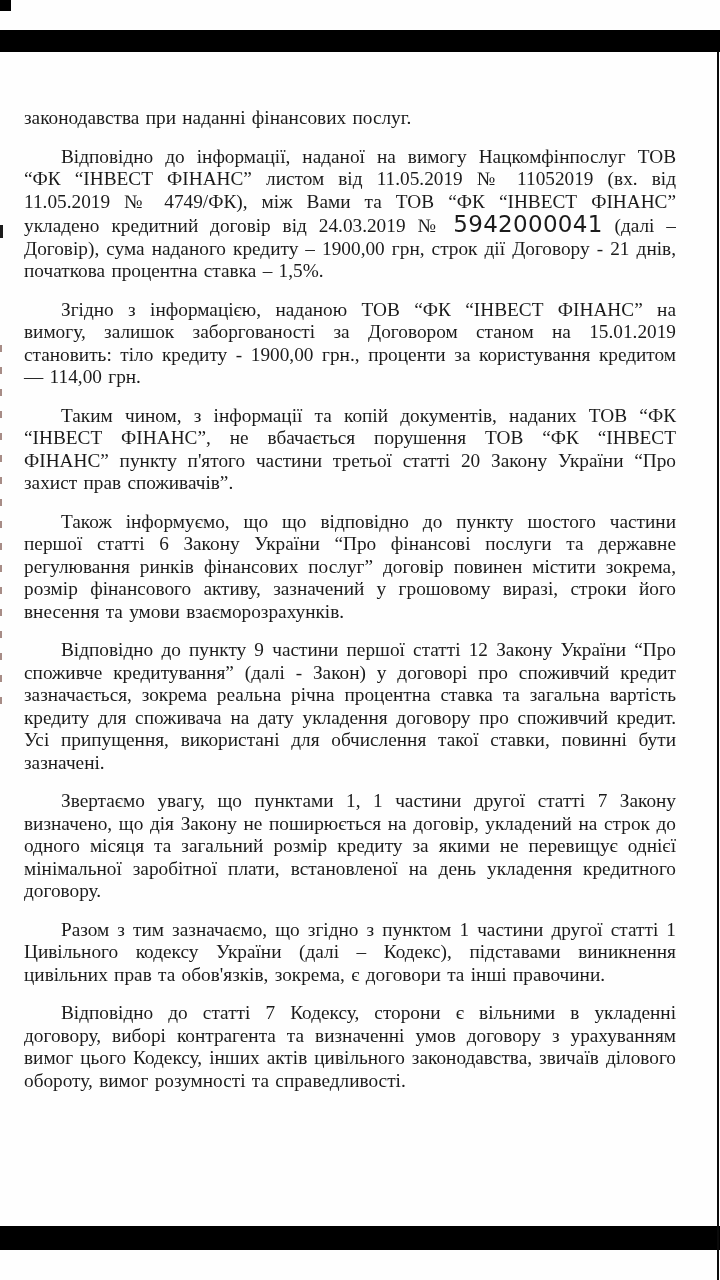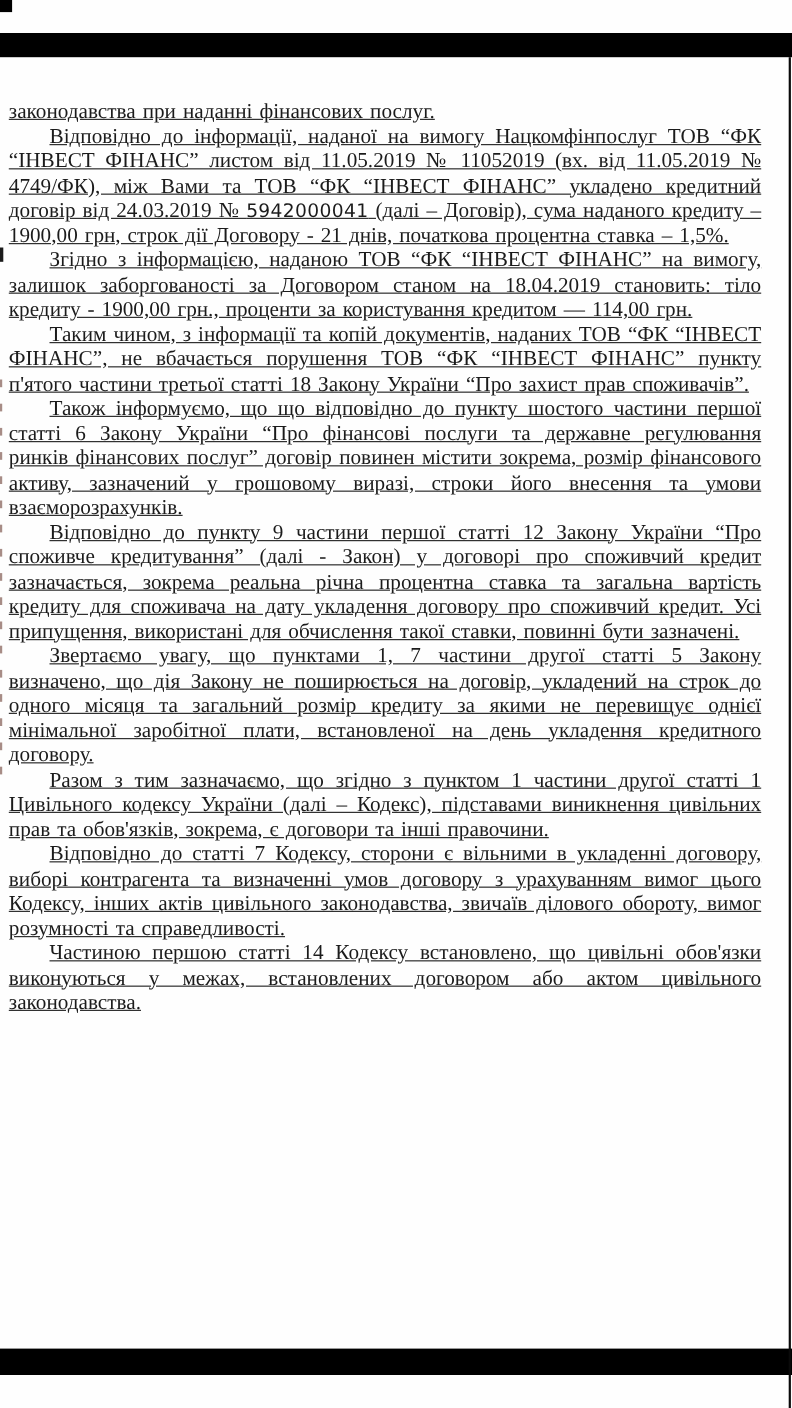--- a/index.html
+++ b/index.html
@@ -41,29 +41,28 @@
   .textblock {
     position: absolute;
     left: 8px; top: 91px;
     width: 684px;
     font-size: 19.3px;
     line-height: 22.5px;
     color: #1b1b1b;
     text-align: justify;
   }
   .textblock p {
-    margin: 0;
+    margin: 16px;
     text-indent: 37px;
     word-spacing: 1.5px;
-    text-decoration: underline;
   }
   .textblock p.no-indent { text-indent: 0; }
   .sans-inline {
     font-family: "DejaVu Sans", sans-serif;
-    font-size: 17px;
+    font-size: 23px;
     letter-spacing: 0.3px;
   }
 </style>
 </head>
 <body>
 
 <div class="page">
   <div class="corner-square"></div>
   <div class="top-bar"></div>
   <div class="edge-mark-dark"></div>
@@ -82,24 +81,23 @@
       <div class="edge-tick" style="top: 587px;"></div>
       <div class="edge-tick" style="top: 609px;"></div>
       <div class="edge-tick" style="top: 631px;"></div>
       <div class="edge-tick" style="top: 653px;"></div>
       <div class="edge-tick" style="top: 675px;"></div>
       <div class="edge-tick" style="top: 697px;"></div>
     </div>
   <div class="textblock" id="textblock">
       <p class="no-indent"><span>законодавства при наданні фінансових послуг.</span></p>
       <p><span>Відповідно до інформації, наданої на вимогу Нацкомфінпослуг ТОВ “ФК “ІНВЕСТ ФІНАНС” листом від 11.05.2019 № 11052019 (вх. від 11.05.2019 № 4749/ФК), між Вами та ТОВ “ФК “ІНВЕСТ ФІНАНС” укладено кредитний договір від 24.03.2019 № </span><span class="sans-inline">5942000041</span><span> (далі – Договір), сума наданого кредиту – 1900,00 грн, строк дії Договору - 21 днів, початкова процентна ставка – 1,5%.</span></p>
-      <p><span>Згідно з інформацією, наданою ТОВ “ФК “ІНВЕСТ ФІНАНС” на вимогу, залишок заборгованості за Договором станом на 18.04.2019 становить: тіло кредиту - 1900,00 грн., проценти за користування кредитом — 114,00 грн.</span></p>
-      <p><span>Таким чином, з інформації та копій документів, наданих ТОВ “ФК “ІНВЕСТ ФІНАНС”, не вбачається порушення ТОВ “ФК “ІНВЕСТ ФІНАНС” пункту п'ятого частини третьої статті 18 Закону України “Про захист прав споживачів”.</span></p>
+      <p><span>Згідно з інформацією, наданою ТОВ “ФК “ІНВЕСТ ФІНАНС” на вимогу, залишок заборгованості за Договором станом на 15.01.2019 становить: тіло кредиту - 1900,00 грн., проценти за користування кредитом — 114,00 грн.</span></p>
+      <p><span>Таким чином, з інформації та копій документів, наданих ТОВ “ФК “ІНВЕСТ ФІНАНС”, не вбачається порушення ТОВ “ФК “ІНВЕСТ ФІНАНС” пункту п'ятого частини третьої статті 20 Закону України “Про захист прав споживачів”.</span></p>
       <p><span>Також інформуємо, що що відповідно до пункту шостого частини першої статті 6 Закону України “Про фінансові послуги та державне регулювання ринків фінансових послуг” договір повинен містити зокрема, розмір фінансового активу, зазначений у грошовому виразі, строки його внесення та умови взаєморозрахунків.</span></p>
       <p><span>Відповідно до пункту 9 частини першої статті 12 Закону України “Про споживче кредитування” (далі - Закон) у договорі про споживчий кредит зазначається, зокрема реальна річна процентна ставка та загальна вартість кредиту для споживача на дату укладення договору про споживчий кредит. Усі припущення, використані для обчислення такої ставки, повинні бути зазначені.</span></p>
-      <p><span>Звертаємо увагу, що пунктами  1, 7 частини другої статті 5 Закону визначено, що дія Закону не поширюється на договір, укладений на строк до одного місяця та загальний розмір кредиту за якими не перевищує однієї мінімальної заробітної плати, встановленої на день укладення кредитного договору.</span></p>
+      <p><span>Звертаємо увагу, що пунктами  1, 1 частини другої статті 7 Закону визначено, що дія Закону не поширюється на договір, укладений на строк до одного місяця та загальний розмір кредиту за якими не перевищує однієї мінімальної заробітної плати, встановленої на день укладення кредитного договору.</span></p>
       <p><span>Разом з тим зазначаємо, що згідно з пунктом 1 частини другої статті 1 Цивільного кодексу України (далі – Кодекс), підставами виникнення цивільних прав та обов'язків, зокрема, є договори та інші правочини.</span></p>
       <p><span>Відповідно до статті 7 Кодексу, сторони є вільними в укладенні договору, виборі контрагента та визначенні умов договору з урахуванням вимог цього Кодексу, інших актів цивільного законодавства, звичаїв ділового обороту, вимог розумності та справедливості.</span></p>
-      <p><span>Частиною першою статті 14 Кодексу встановлено, що цивільні обов'язки виконуються у межах, встановлених договором або актом цивільного законодавства.</span></p>
     </div>
   <div class="bottom-bar"></div>
   <div class="right-edge-line"></div>
 </div>
 
 </body></html>

